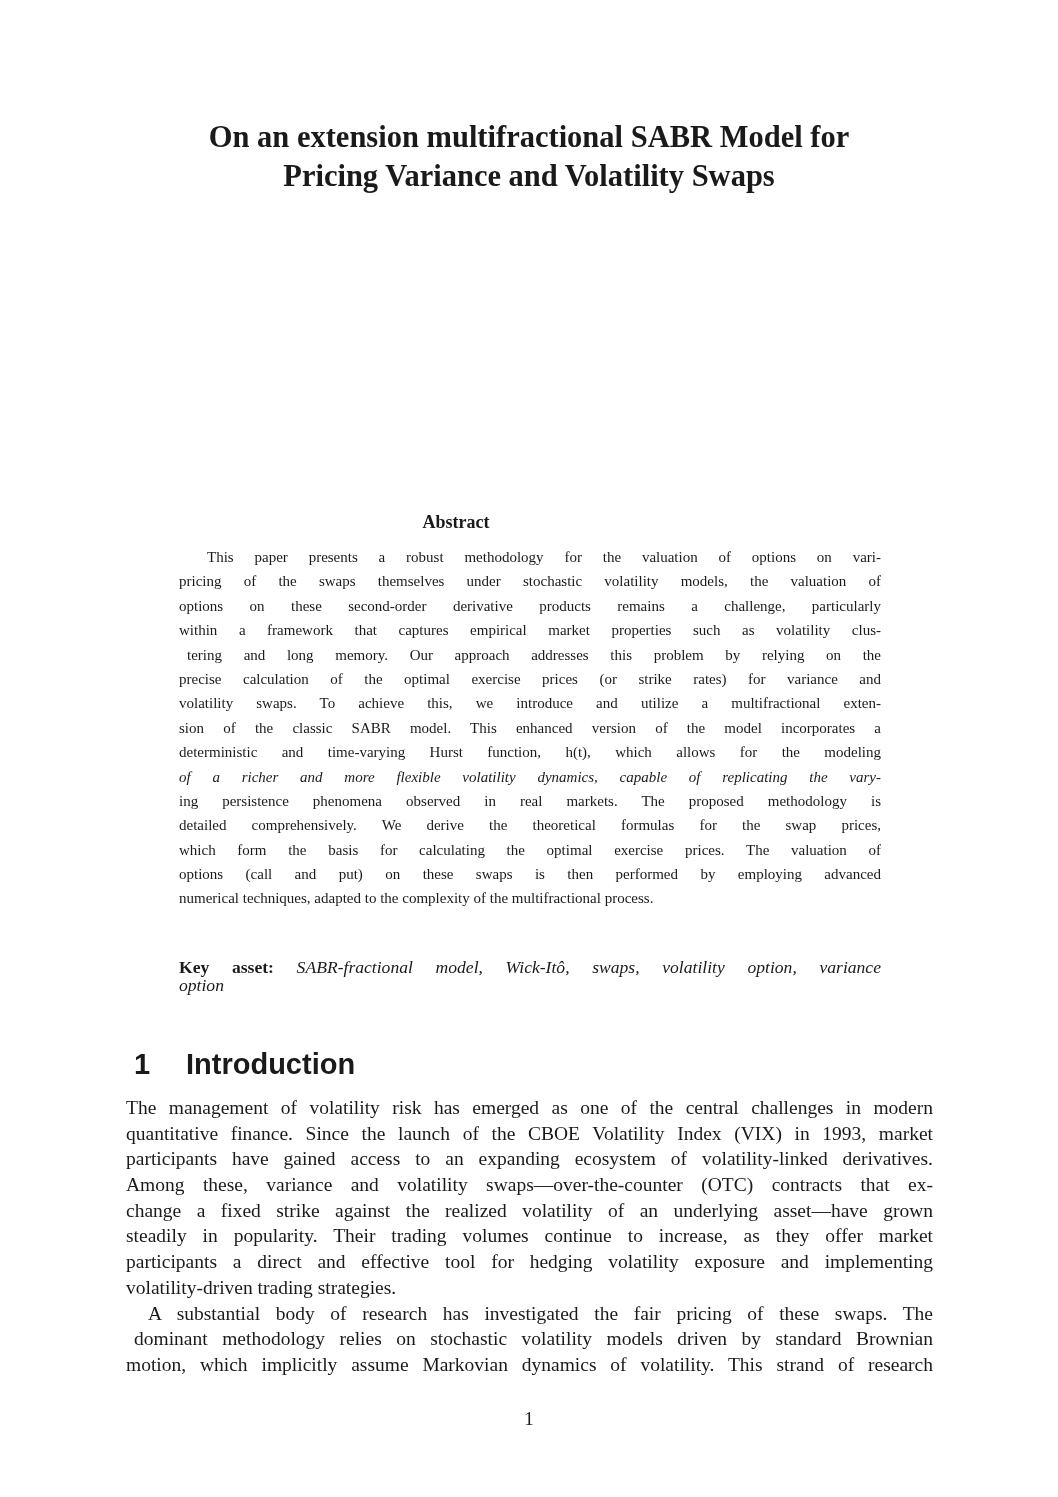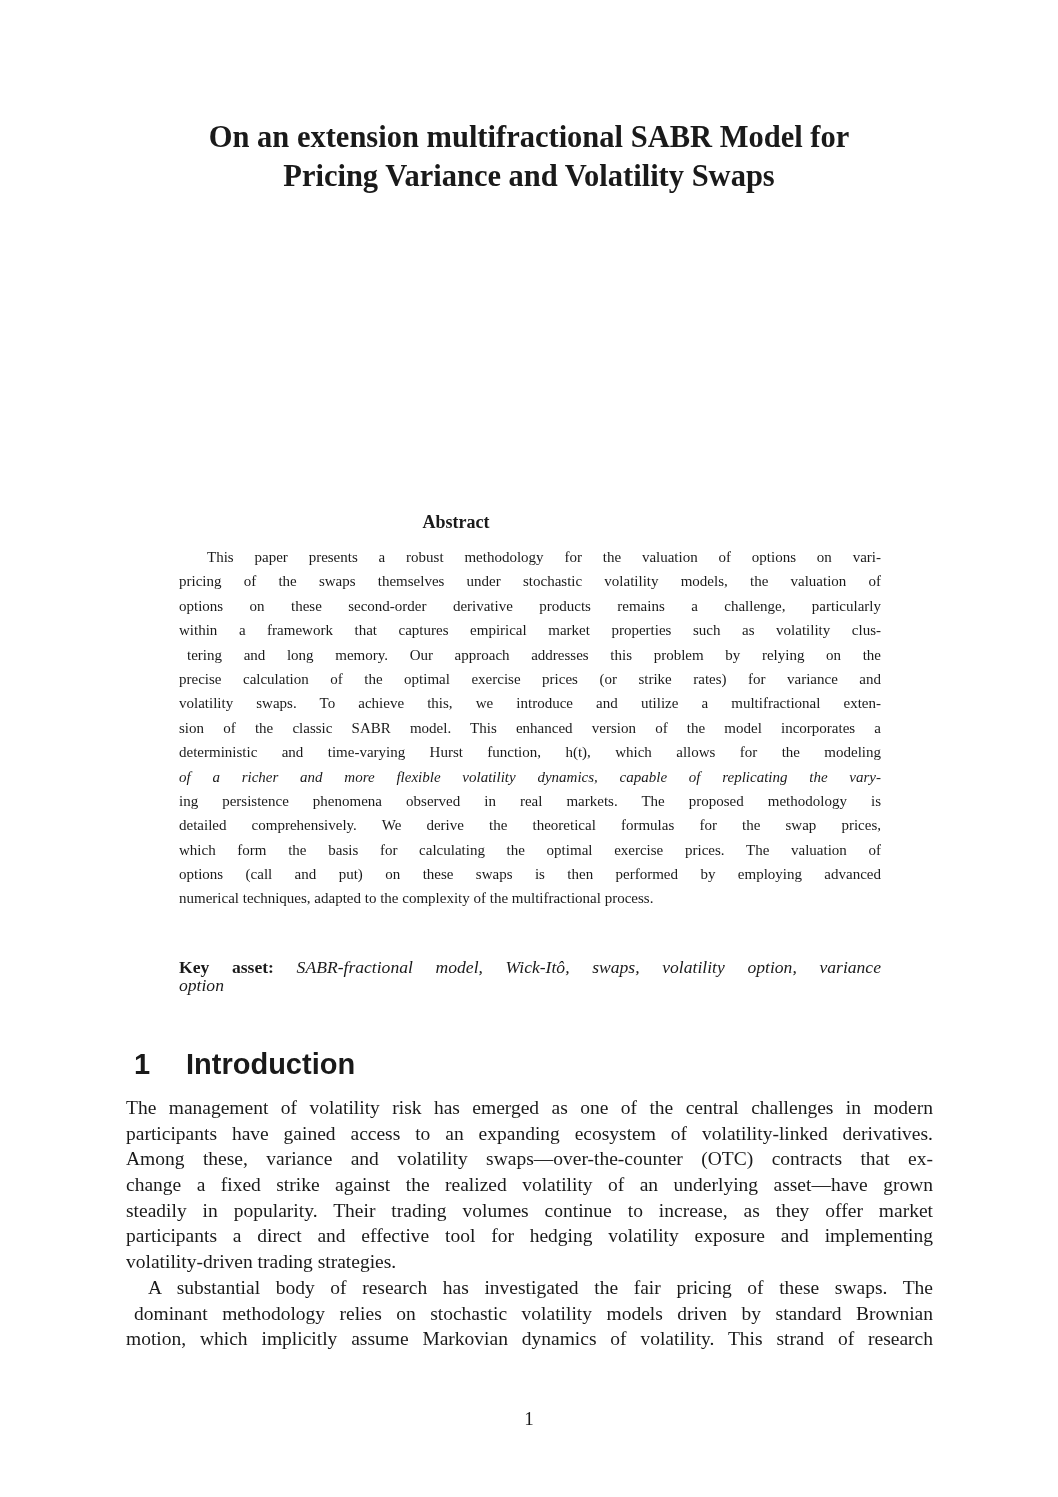--- a/index.html
+++ b/index.html
@@ -81,20 +81,21 @@
   <span class="line" style="white-space: normal;"><span class="kw-label">Key asset:</span> <span class="kw-text">SABR-fractional model, Wick-Itô, swaps, volatility option, variance</span></span>
   <span class="line last kw-text" style="white-space: normal;">option</span>
 </div>
 
 <h2 class="section-head">
   <span class="section-num">1</span><span>Introduction</span>
 </h2>
 
 <div class="intro">
   <span class="line" style="white-space: normal;">The management of volatility risk has emerged as one of the central challenges in modern</span>
+  <span class="line" style="white-space: normal;">quantitative finance. Since the launch of the CBOE Volatility Index (VIX) in 1993, market</span>
   <span class="line" style="white-space: normal;">participants have gained access to an expanding ecosystem of volatility-linked derivatives.</span>
   <span class="line" style="white-space: normal;">Among these, variance and volatility swaps—over-the-counter (OTC) contracts that ex-</span>
   <span class="line" style="white-space: normal;">change a fixed strike against the realized volatility of an underlying asset—have grown</span>
   <span class="line" style="white-space: normal;">steadily in popularity. Their trading volumes continue to increase, as they offer market</span>
   <span class="line" style="white-space: normal;">participants a direct and effective tool for hedging volatility exposure and implementing</span>
   <span class="line last" style="white-space: normal;">volatility-driven trading strategies.</span>
   <span class="line indent" style="white-space: normal;">A substantial body of research has investigated the fair pricing of these swaps. The</span>
   <span class="line" style="white-space: normal; margin-left: 8px;">dominant methodology relies on stochastic volatility models driven by standard Brownian</span>
   <span class="line" style="white-space: normal;">motion, which implicitly assume Markovian dynamics of volatility. This strand of research</span>
 </div>

